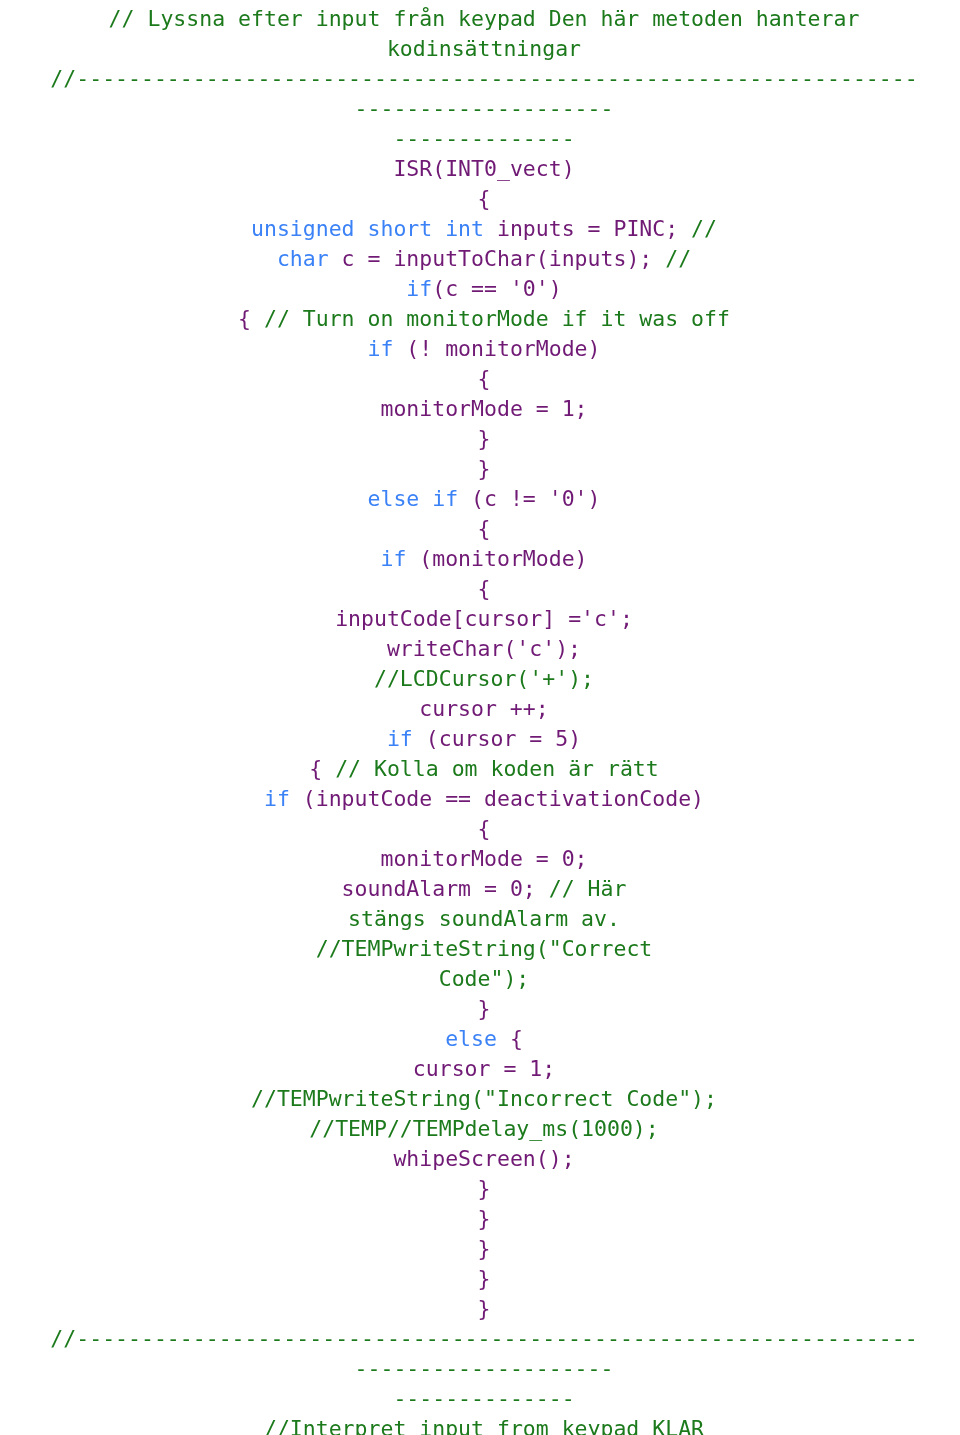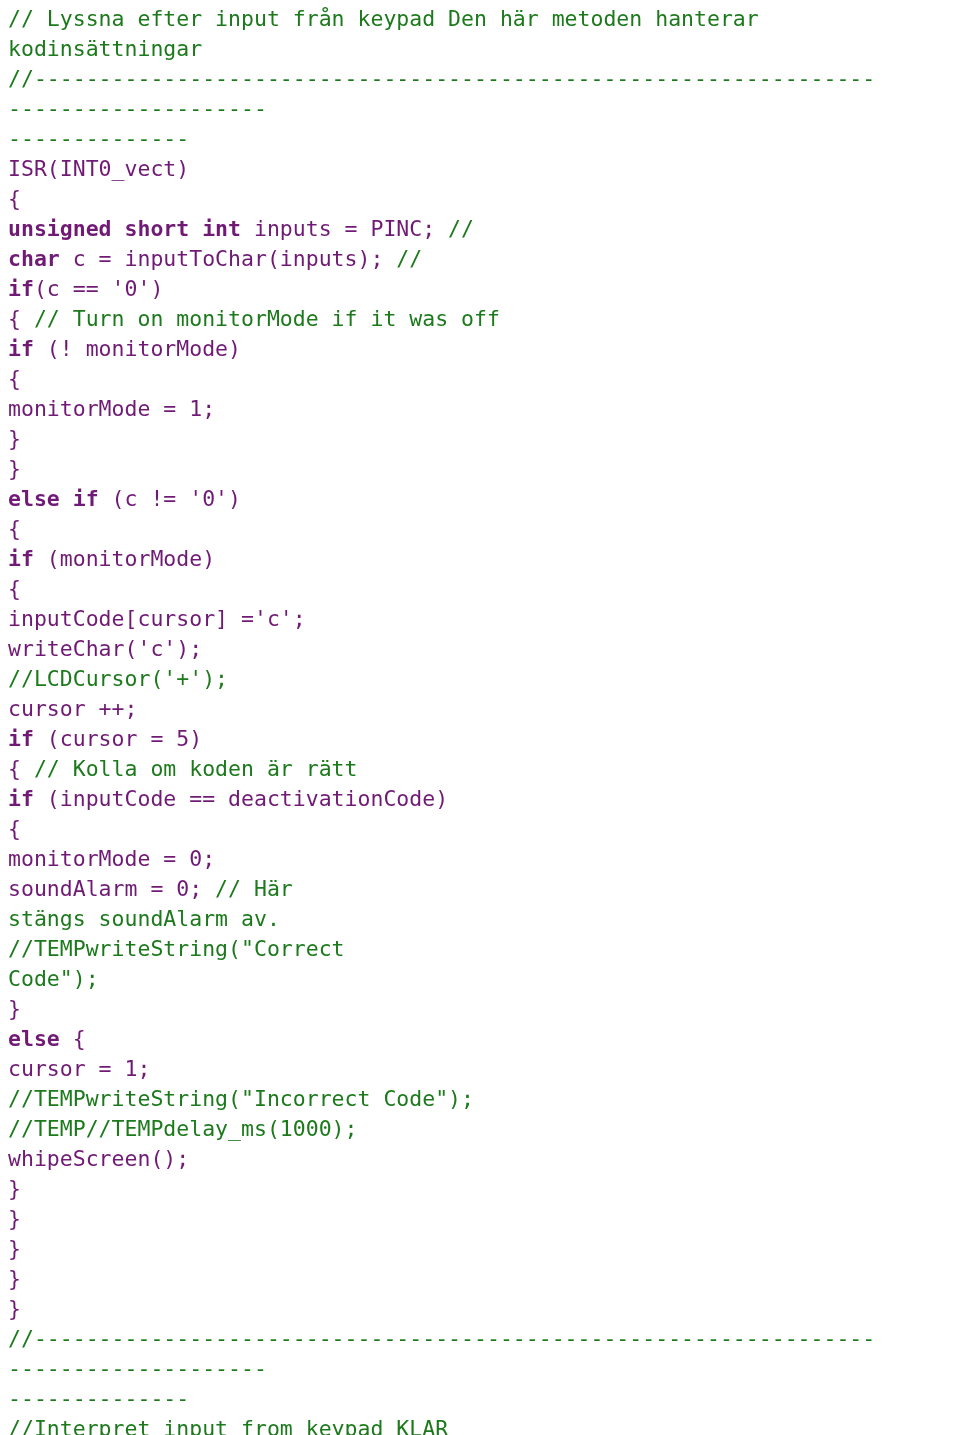--- a/index.html
+++ b/index.html
@@ -15,22 +15,23 @@
   #code-listing {
     padding: 4px 0 0 8px;
     font-size: 21.5px;
     line-height: 30px;
     white-space: pre;
     letter-spacing: 0px;
   }
   .line {
     white-space: pre;
     min-height: 30px;
+    text-align: center;
   }
   .cmt   { color: #1c7a1c; }
-  .kw    { color: #701a75; font-weight: bold; }
+  .kw    { color: #3b82f6; }
   .plain { color: #701a75; }
   .sep   { color: #1c7a1c; }
 </style>
 </head>
 <body>
 
 <div id="code-listing"><div class="line"><span class="cmt">// Lyssna efter input från keypad Den här metoden hanterar</span></div><div class="line"><span class="cmt">kodinsättningar</span></div><div class="line"><span class="sep">//-----------------------------------------------------------------</span></div><div class="line"><span class="sep">--------------------</span></div><div class="line"><span class="sep">--------------</span></div><div class="line"><span class="plain">ISR(INT0_vect)</span></div><div class="line"><span class="plain">{</span></div><div class="line"><span class="kw">unsigned short int</span><span class="plain"> inputs = PINC; </span><span class="cmt">//</span></div><div class="line"><span class="kw">char</span><span class="plain"> c = inputToChar(inputs); </span><span class="cmt">//</span></div><div class="line"><span class="kw">if</span><span class="plain">(c == '0')</span></div><div class="line"><span class="plain">{ </span><span class="cmt">// Turn on monitorMode if it was off</span></div><div class="line"><span class="kw">if</span><span class="plain"> (! monitorMode)</span></div><div class="line"><span class="plain">{</span></div><div class="line"><span class="plain">monitorMode = 1;</span></div><div class="line"><span class="plain">}</span></div><div class="line"><span class="plain">}</span></div><div class="line"><span class="kw">else if</span><span class="plain"> (c != '0')</span></div><div class="line"><span class="plain">{</span></div><div class="line"><span class="kw">if</span><span class="plain"> (monitorMode)</span></div><div class="line"><span class="plain">{</span></div><div class="line"><span class="plain">inputCode[cursor] ='c';</span></div><div class="line"><span class="plain">writeChar('c');</span></div><div class="line"><span class="cmt">//LCDCursor('+');</span></div><div class="line"><span class="plain">cursor ++;</span></div><div class="line"><span class="kw">if</span><span class="plain"> (cursor = 5)</span></div><div class="line"><span class="plain">{ </span><span class="cmt">// Kolla om koden är rätt</span></div><div class="line"><span class="kw">if</span><span class="plain"> (inputCode == deactivationCode)</span></div><div class="line"><span class="plain">{</span></div><div class="line"><span class="plain">monitorMode = 0;</span></div><div class="line"><span class="plain">soundAlarm = 0; </span><span class="cmt">// Här</span></div><div class="line"><span class="cmt">stängs soundAlarm av.</span></div><div class="line"><span class="cmt">//TEMPwriteString("Correct</span></div><div class="line"><span class="cmt">Code");</span></div><div class="line"><span class="plain">}</span></div><div class="line"><span class="kw">else</span><span class="plain"> {</span></div><div class="line"><span class="plain">cursor = 1;</span></div><div class="line"><span class="cmt">//TEMPwriteString("Incorrect Code");</span></div><div class="line"><span class="cmt">//TEMP//TEMPdelay_ms(1000);</span></div><div class="line"><span class="plain">whipeScreen();</span></div><div class="line"><span class="plain">}</span></div><div class="line"><span class="plain">}</span></div><div class="line"><span class="plain">}</span></div><div class="line"><span class="plain">}</span></div><div class="line"><span class="plain">}</span></div><div class="line"><span class="sep">//-----------------------------------------------------------------</span></div><div class="line"><span class="sep">--------------------</span></div><div class="line"><span class="sep">--------------</span></div><div class="line"><span class="cmt">//Interpret input from keypad KLAR</span></div></div>
 
 </body></html>

